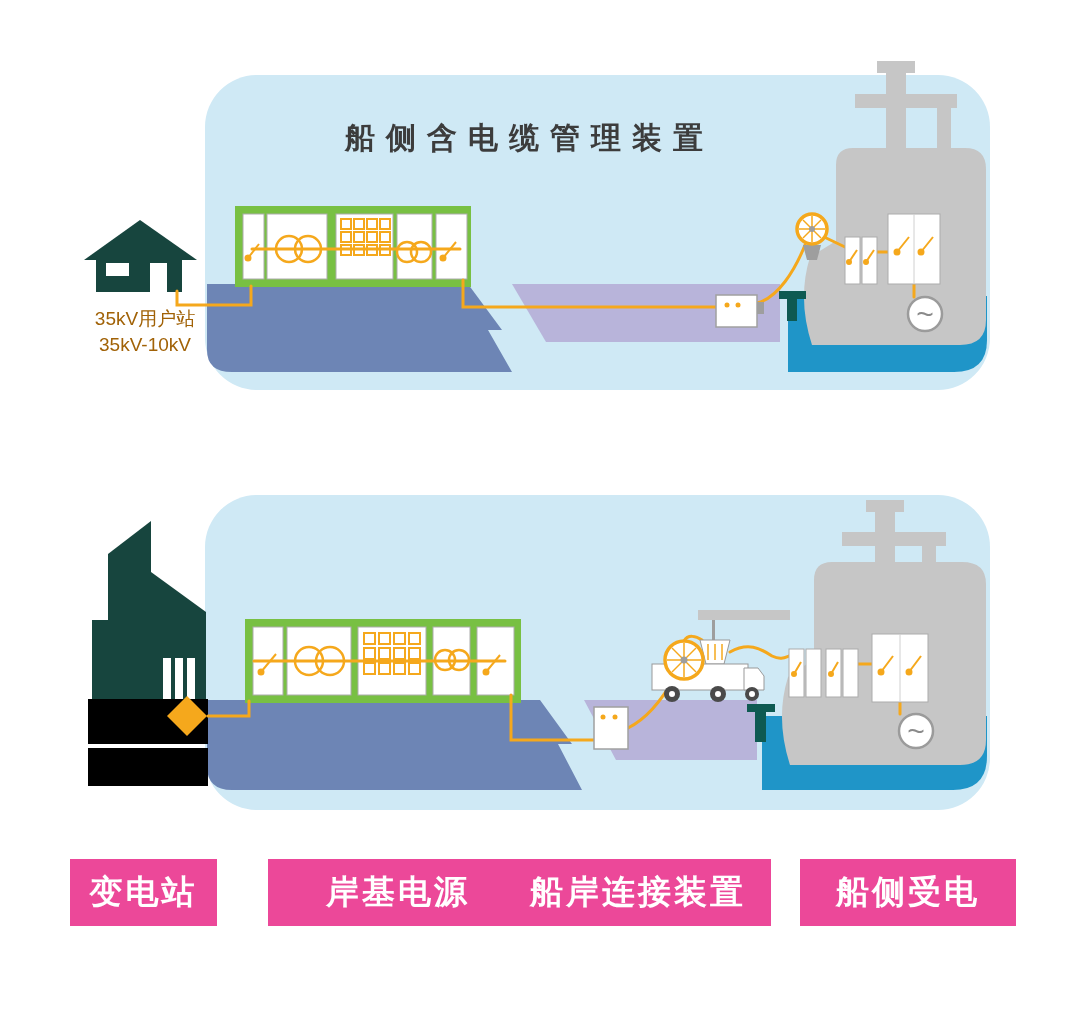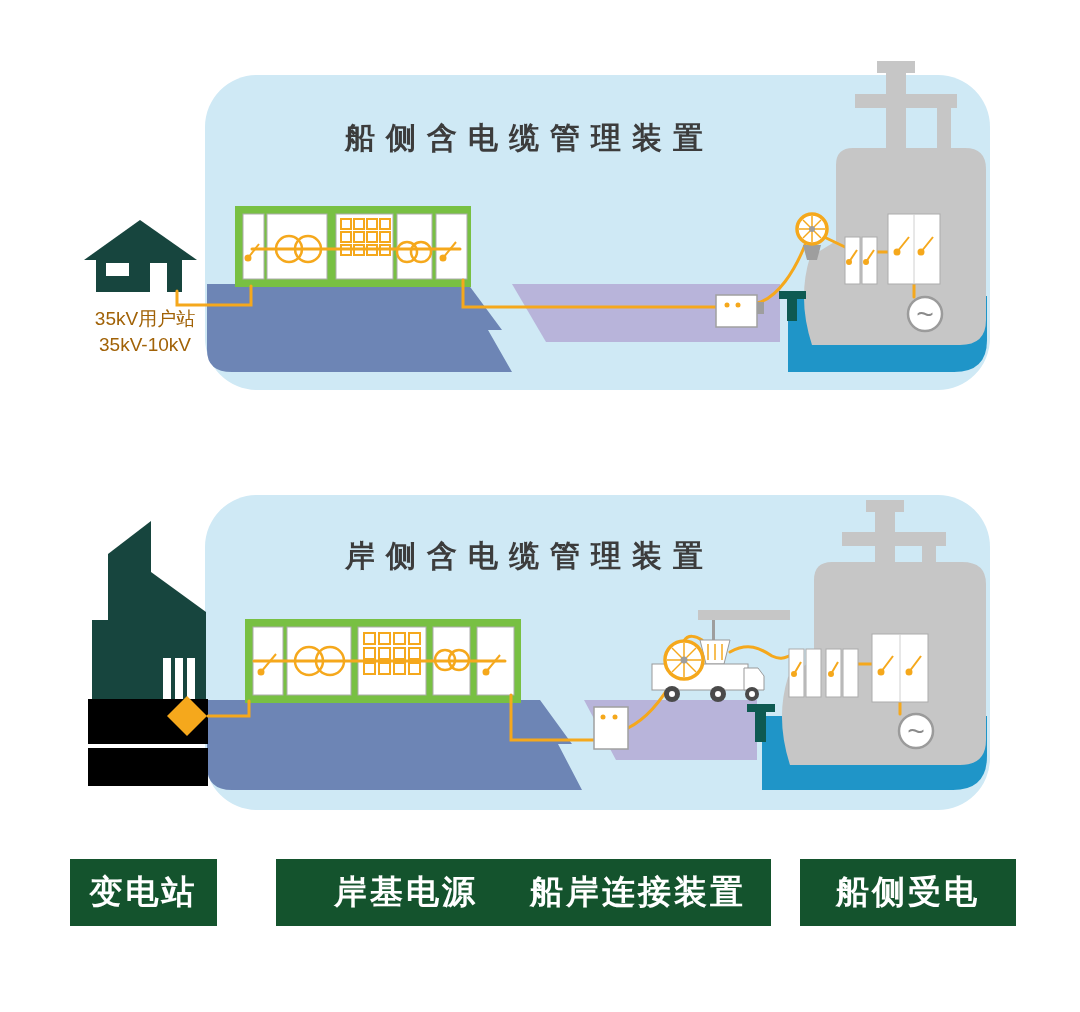--- a/index.html
+++ b/index.html
@@ -5,25 +5,25 @@
   html,body{margin:0;padding:0;background:#fff;}
   .canvas{position:relative;width:1080px;height:1012px;background:#fff;overflow:hidden;
           font-family:"Liberation Sans", sans-serif;}
   svg.diagram{position:absolute;left:0;top:0;}
   .panel-title{position:absolute;left:205px;width:649px;text-align:center;
                font-size:30px;font-weight:700;color:#3c3c3c;letter-spacing:11px;}
   .title-top{top:118px;}
   .title-bottom{top:536px;}
   .substation-label{position:absolute;left:65px;top:306px;width:160px;text-align:center;
                     font-size:19px;color:#a16207;line-height:26px;font-weight:500;}
-  .legend-item{position:absolute;top:859px;height:67px;background:#14532d;color:#fff;
+  .legend-item{position:absolute;top:859px;height:67px;background:#ec4899;color:#fff;
                display:flex;align-items:center;justify-content:center;
                font-size:33px;font-weight:700;letter-spacing:3px;}
   .l1{left:70px;width:147px;}
-  .l2{left:276px;width:260px;}
+  .l2{left:268px;width:260px;}
   .l3{left:505px;width:266px;}
   .l4{left:800px;width:216px;}
 </style>
 </head>
 <body>
 
 <div class="canvas">
 
 <svg class="diagram" width="1080" height="830" viewBox="0 0 1080 830">
 
@@ -284,21 +284,20 @@
     </g>
 
     <g>
       <circle cx="916" cy="731" r="17" fill="#fff" stroke="#9B9B9B" stroke-width="2.5"></circle>
       <text x="916" y="741" text-anchor="middle" font-size="30" fill="#8A8A8A">~</text>
     </g>
   </g>
 </svg>
 
 <div class="panel-title title-top">船侧含电缆管理装置</div>
-<div class="panel-title title-bottom">岸侧含电缆管理装置</div>
 
 <div class="substation-label">
   <div>35kV用户站</div>
   <div>35kV-10kV</div>
 </div>
 
 <div class="legend-item l1">变电站</div>
 <div class="legend-item l2">岸基电源</div>
 <div class="legend-item l3">船岸连接装置</div>
 <div class="legend-item l4">船侧受电</div>

